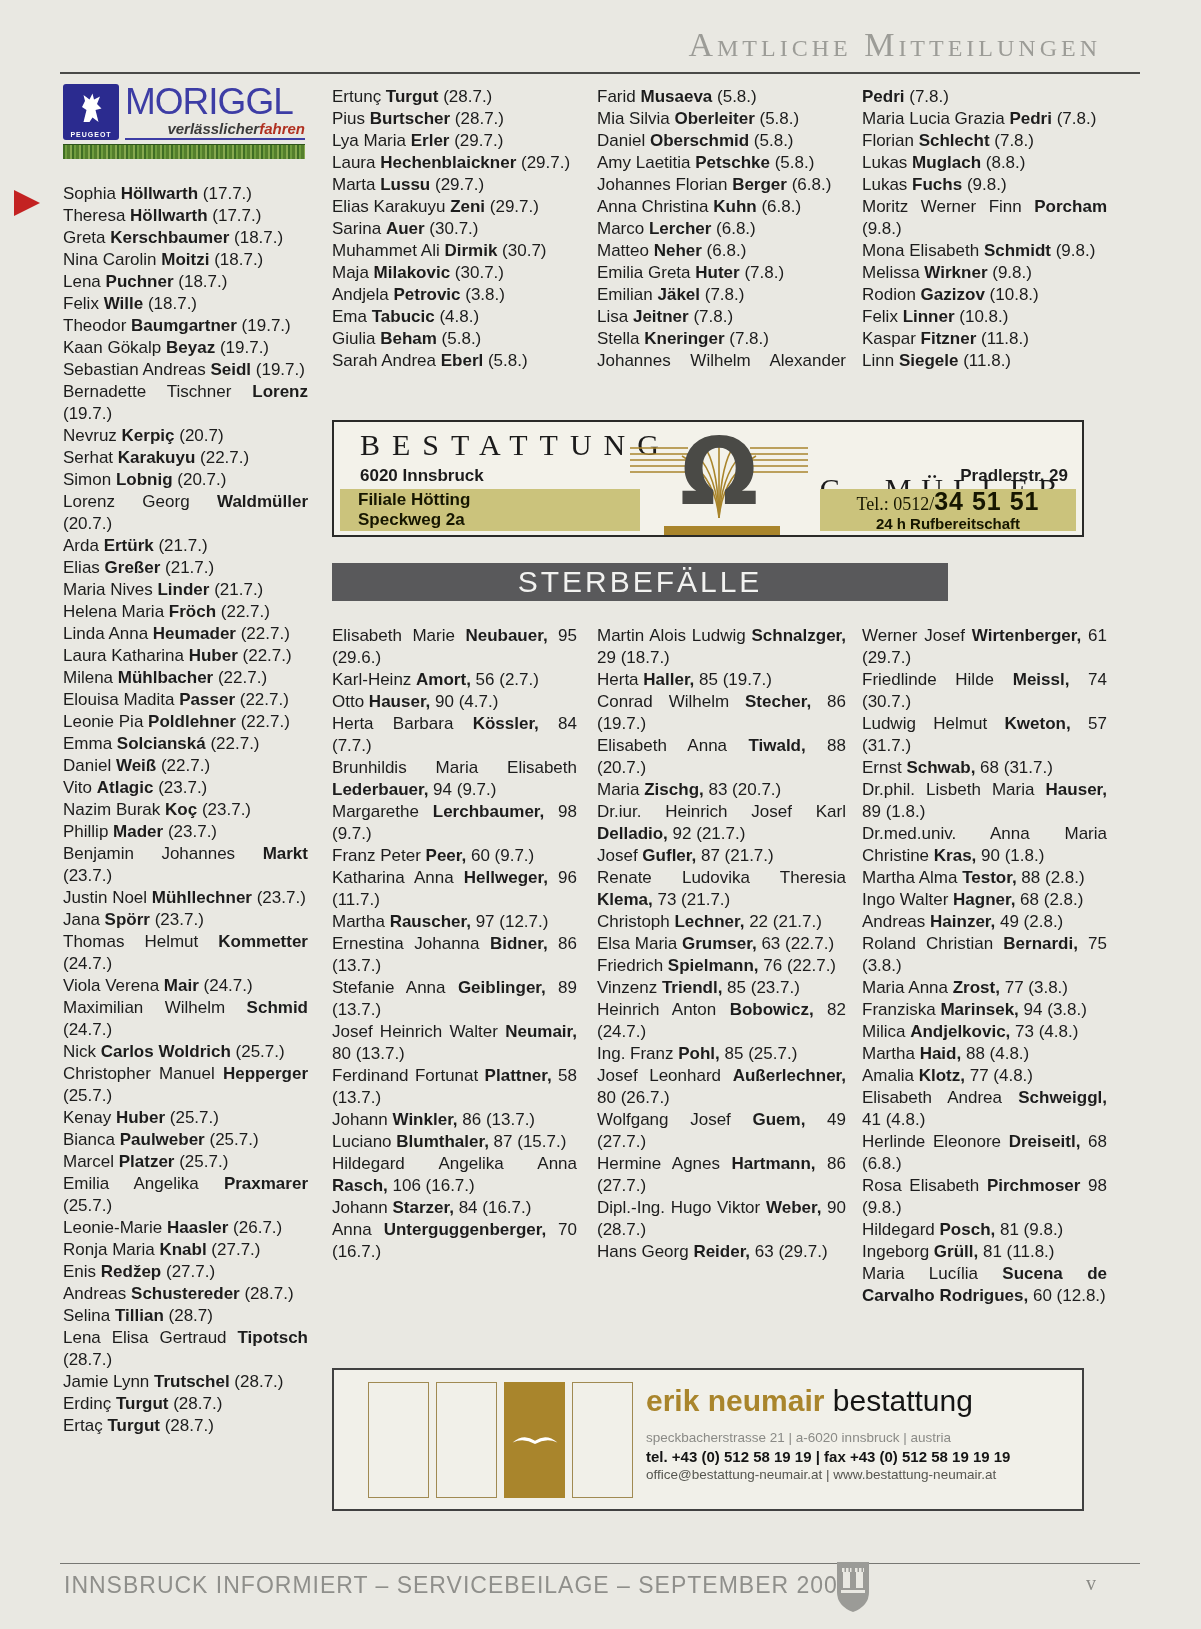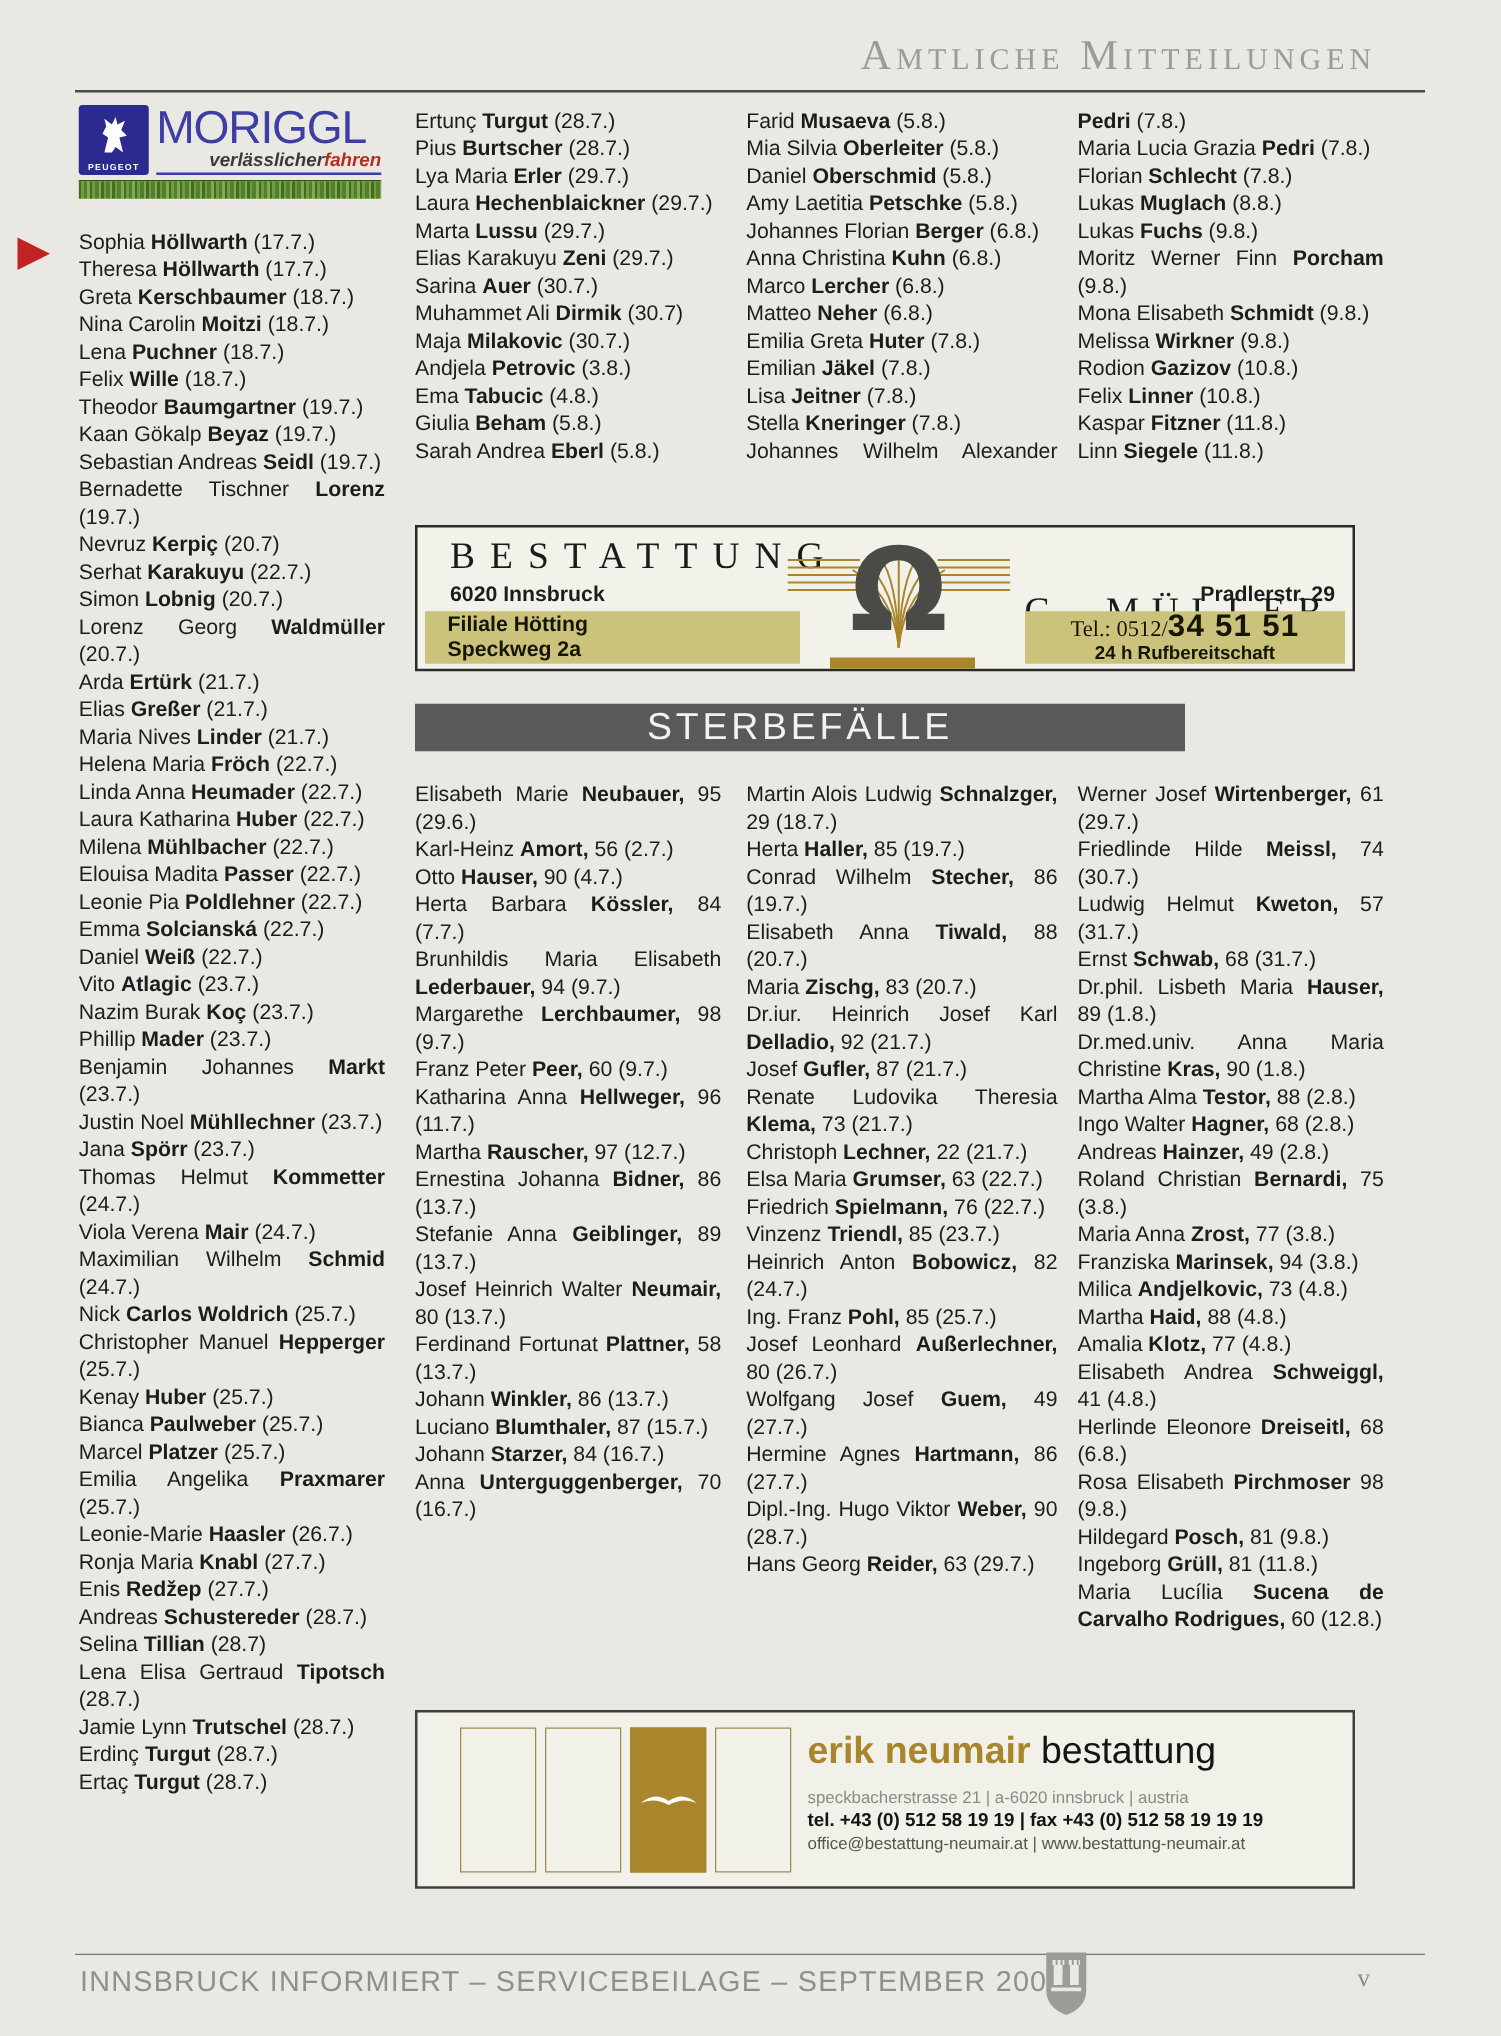--- a/index.html
+++ b/index.html
@@ -296,20 +296,21 @@
       <div class="entry"><span>Margarethe </span><b>Lerchbaumer,</b><span> 98 (9.7.)</span></div>
       <div class="entry"><span>Franz Peter </span><b>Peer,</b><span> 60 (9.7.)</span></div>
       <div class="entry"><span>Katharina Anna </span><b>Hellweger,</b><span> 96 (11.7.)</span></div>
       <div class="entry"><span>Martha </span><b>Rauscher,</b><span> 97 (12.7.)</span></div>
       <div class="entry"><span>Ernestina Johanna </span><b>Bidner,</b><span> 86 (13.7.)</span></div>
       <div class="entry"><span>Stefanie Anna </span><b>Geiblinger,</b><span> 89 (13.7.)</span></div>
       <div class="entry"><span>Josef Heinrich Walter </span><b>Neumair,</b><span> 80 (13.7.)</span></div>
       <div class="entry"><span>Ferdinand Fortunat </span><b>Plattner,</b><span> 58 (13.7.)</span></div>
       <div class="entry"><span>Johann </span><b>Winkler,</b><span> 86 (13.7.)</span></div>
       <div class="entry"><span>Luciano </span><b>Blumthaler,</b><span> 87 (15.7.)</span></div>
+      <div class="entry"><span>Hildegard Angelika Anna </span><b>Rasch,</b><span> 106 (16.7.)</span></div>
       <div class="entry"><span>Johann </span><b>Starzer,</b><span> 84 (16.7.)</span></div>
       <div class="entry"><span>Anna </span><b>Unterguggenberger,</b><span> 70 (16.7.)</span></div>
     </div>
   <div class="list col-d2">
       <div class="entry"><span>Martin Alois Ludwig </span><b>Schnalzger,</b><span> 29 (18.7.)</span></div>
       <div class="entry"><span>Herta </span><b>Haller,</b><span> 85 (19.7.)</span></div>
       <div class="entry"><span>Conrad Wilhelm </span><b>Stecher,</b><span> 86 (19.7.)</span></div>
       <div class="entry"><span>Elisabeth Anna </span><b>Tiwald,</b><span> 88 (20.7.)</span></div>
       <div class="entry"><span>Maria </span><b>Zischg,</b><span> 83 (20.7.)</span></div>
       <div class="entry"><span>Dr.iur. Heinrich Josef Karl </span><b>Delladio,</b><span> 92 (21.7.)</span></div>

